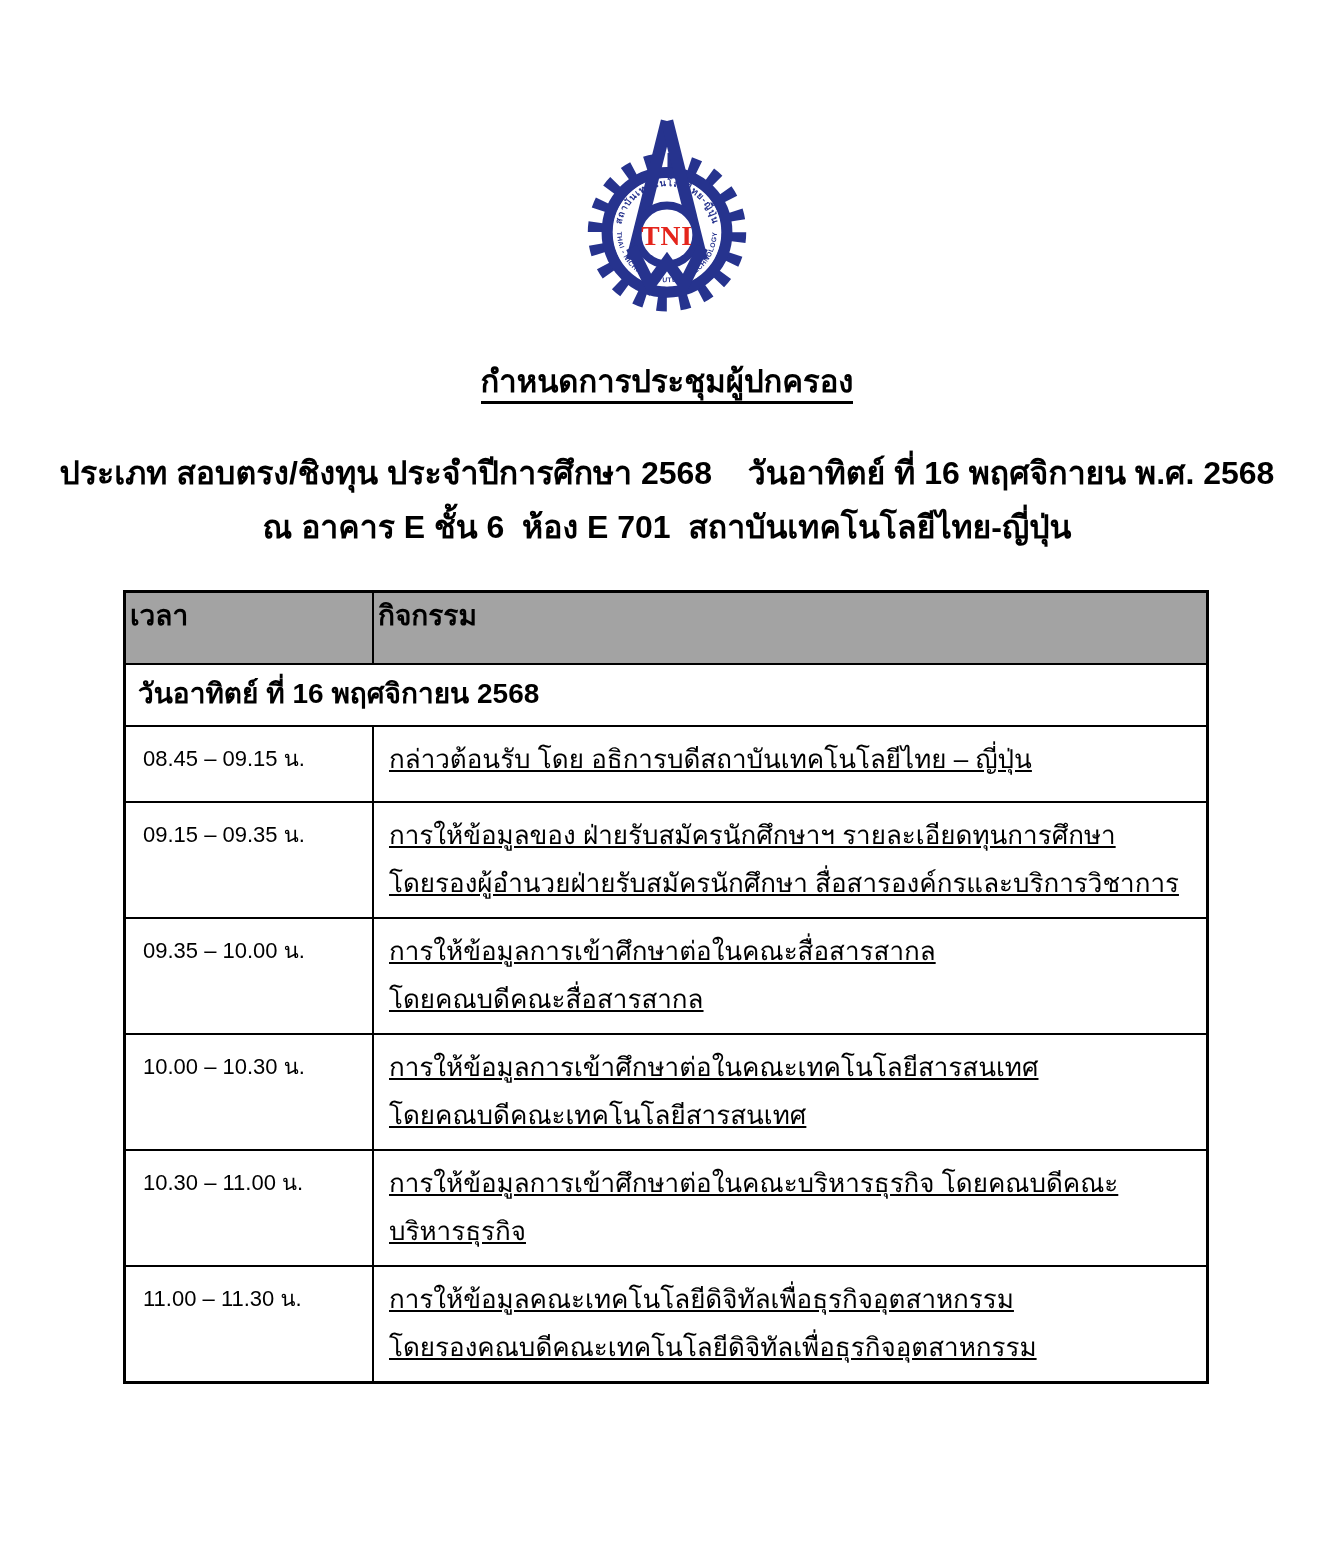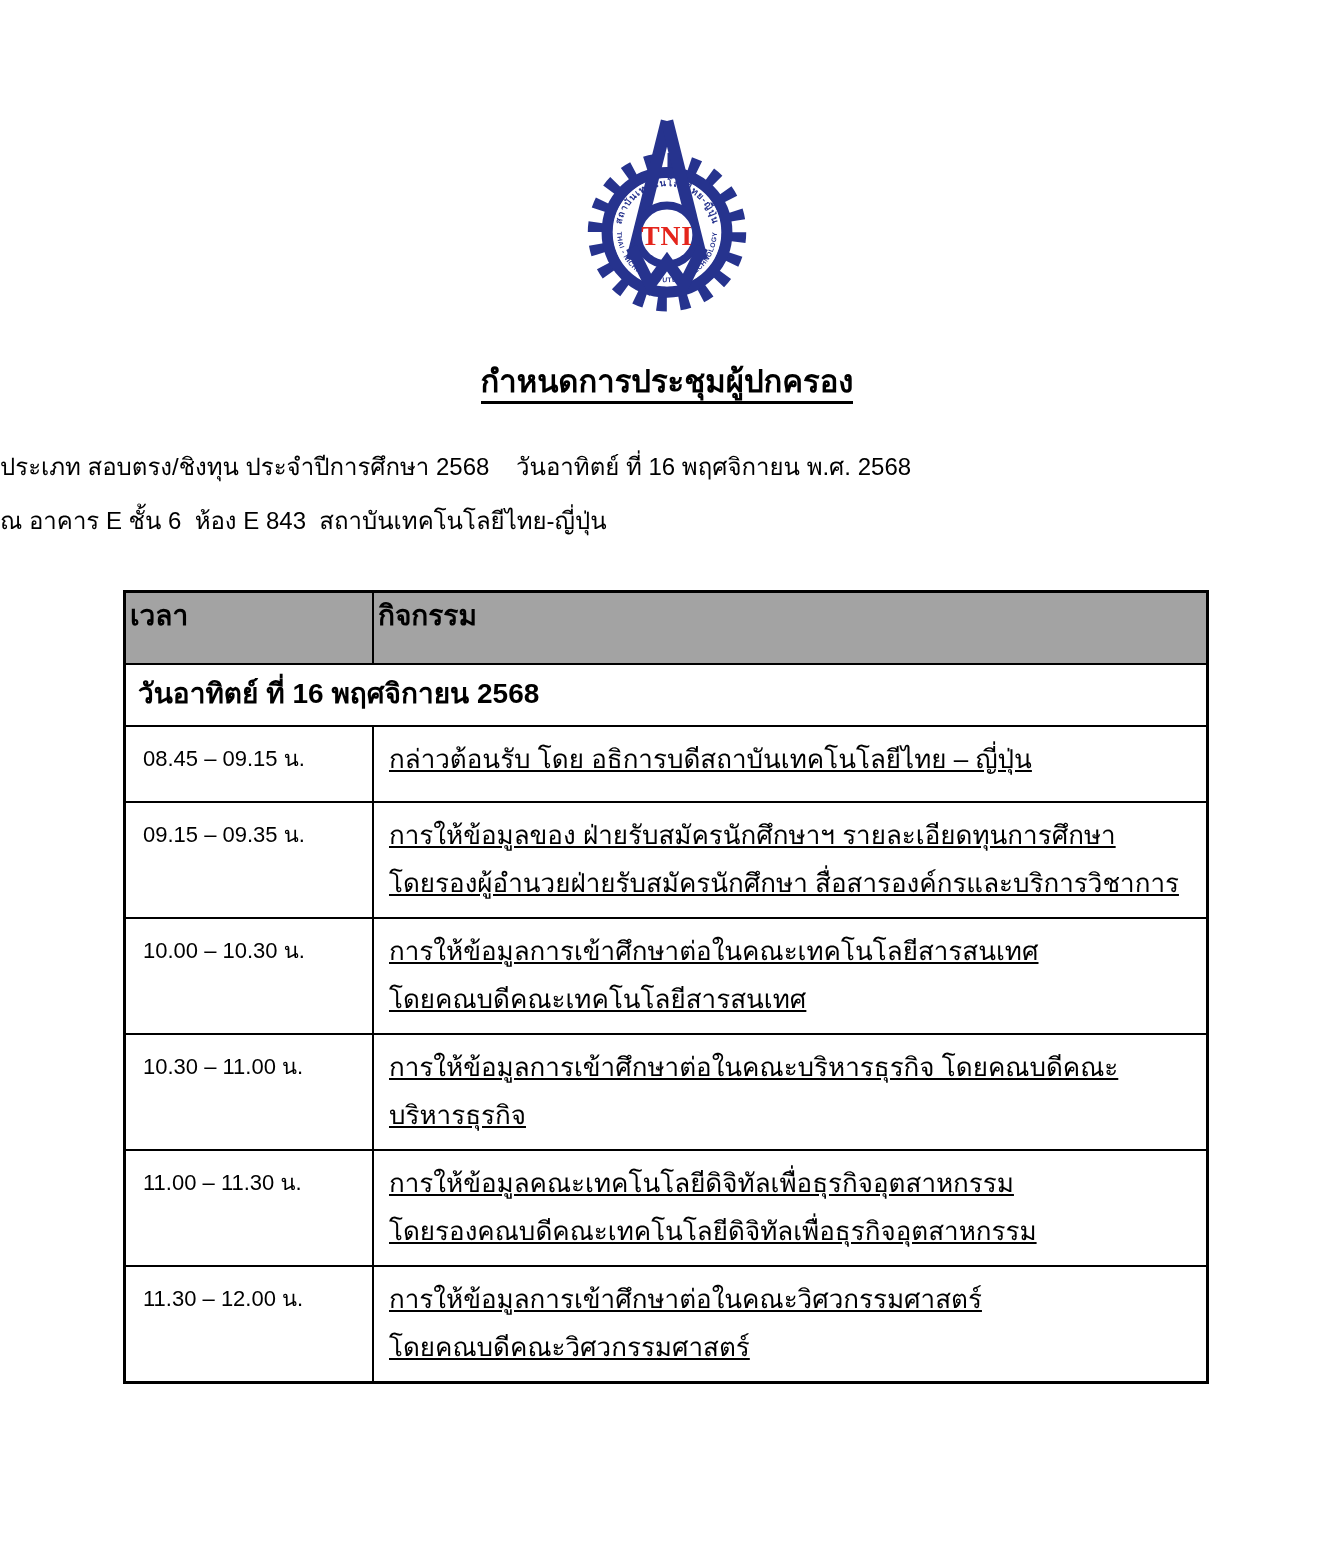--- a/index.html
+++ b/index.html
@@ -12,22 +12,22 @@
   .page{position:relative;width:1334px;height:1542px;background:#fff;overflow:hidden;}
 
   
   .logo-wrap{position:absolute;top:112px;left:0;width:100%;display:flex;justify-content:center;}
   .logo-wrap svg{display:block;}
 
   
   .doc-title{position:absolute;top:356px;left:0;width:100%;text-align:center;
     font-size:31px;font-weight:bold;}
   .doc-title span{border-bottom:3px solid #000;padding-bottom:2px;}
-  .sub-line{position:absolute;left:0;width:100%;
-    font-size:24px;font-weight:normal;white-space:pre;}
+  .sub-line{position:absolute;left:0;width:100%;text-align:center;
+    font-size:32px;font-weight:bold;white-space:pre;}
   .sub-1{top:447px;}
   .sub-2{top:501px;}
 
   
   table.schedule{
     position:absolute;top:590px;left:123px;width:1086px;
     border-collapse:collapse;table-layout:fixed;
   }
   table.schedule th,table.schedule td{
     border:2px solid #000;vertical-align:top;text-align:left;
@@ -85,21 +85,21 @@
 
       <text x="100" y="149" text-anchor="middle" font-size="31" font-weight="bold" font-family="Liberation Serif, DejaVu Serif, serif" fill="#e4251c" letter-spacing="1">TNI</text>
     </svg>
   </div>
 
   <div class="doc-title">
     <span>กำหนดการประชุมผู้ปกครอง</span>
   </div>
 
   <div class="sub-line sub-1">ประเภท สอบตรง/ชิงทุน ประจำปีการศึกษา 2568    วันอาทิตย์ ที่ 16 พฤศจิกายน พ.ศ. 2568</div>
-  <div class="sub-line sub-2">ณ อาคาร E ชั้น 6  ห้อง E 843  สถาบันเทคโนโลยีไทย-ญี่ปุ่น</div>
+  <div class="sub-line sub-2">ณ อาคาร E ชั้น 6  ห้อง E 701  สถาบันเทคโนโลยีไทย-ญี่ปุ่น</div>
 
   <table class="schedule">
     <thead>
       <tr>
         <th class="h-time">เวลา</th>
         <th class="h-activity">กิจกรรม</th>
       </tr>
     </thead>
     <tbody>
       <tr>
@@ -114,20 +114,27 @@
       </tr>
 
       <tr>
         <td class="time-cell">09.15 – 09.35 น.</td>
         <td class="activity-cell">
           <div class="line">การให้ข้อมูลของ ฝ่ายรับสมัครนักศึกษาฯ รายละเอียดทุนการศึกษา</div>
           <div class="line">โดยรองผู้อำนวยฝ่ายรับสมัครนักศึกษา สื่อสารองค์กรและบริการวิชาการ</div>
         </td>
       </tr>
 
+      <tr>
+        <td class="time-cell">09.35 – 10.00 น.</td>
+        <td class="activity-cell">
+          <div class="line">การให้ข้อมูลการเข้าศึกษาต่อในคณะสื่อสารสากล</div>
+          <div class="line">โดยคณบดีคณะสื่อสารสากล</div>
+        </td>
+      </tr>
 
       <tr>
         <td class="time-cell">10.00 – 10.30 น.</td>
         <td class="activity-cell">
           <div class="line">การให้ข้อมูลการเข้าศึกษาต่อในคณะเทคโนโลยีสารสนเทศ</div>
           <div class="line">โดยคณบดีคณะเทคโนโลยีสารสนเทศ</div>
         </td>
       </tr>
 
       <tr>
@@ -138,23 +145,16 @@
       </tr>
 
       <tr>
         <td class="time-cell">11.00 – 11.30 น.</td>
         <td class="activity-cell">
           <div class="line">การให้ข้อมูลคณะเทคโนโลยีดิจิทัลเพื่อธุรกิจอุตสาหกรรม</div>
           <div class="line">โดยรองคณบดีคณะเทคโนโลยีดิจิทัลเพื่อธุรกิจอุตสาหกรรม</div>
         </td>
       </tr>
 
-      <tr>
-        <td class="time-cell">11.30 – 12.00 น.</td>
-        <td class="activity-cell">
-          <div class="line">การให้ข้อมูลการเข้าศึกษาต่อในคณะวิศวกรรมศาสตร์</div>
-          <div class="line">โดยคณบดีคณะวิศวกรรมศาสตร์</div>
-        </td>
-      </tr>
     </tbody>
   </table>
 
 </div>
 
 </body></html>

